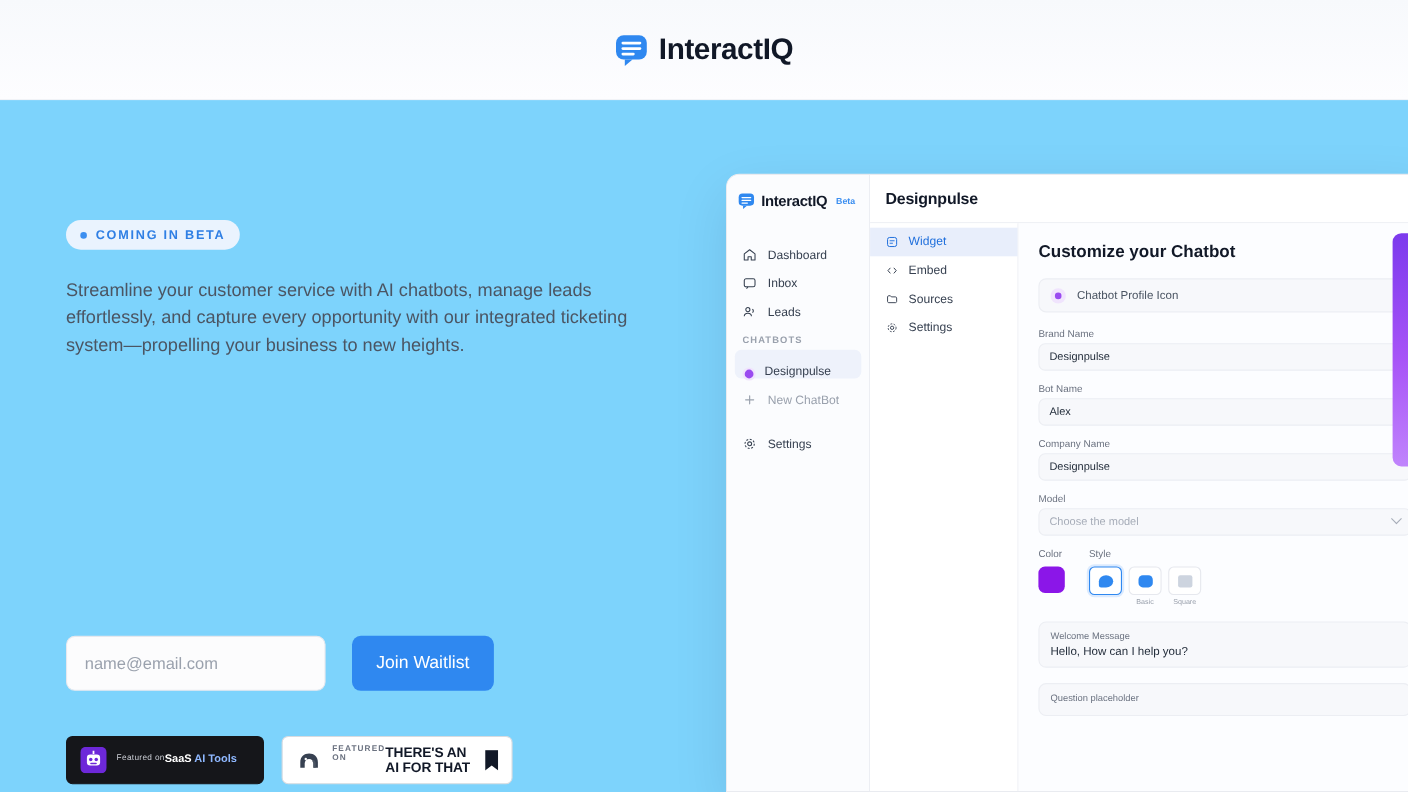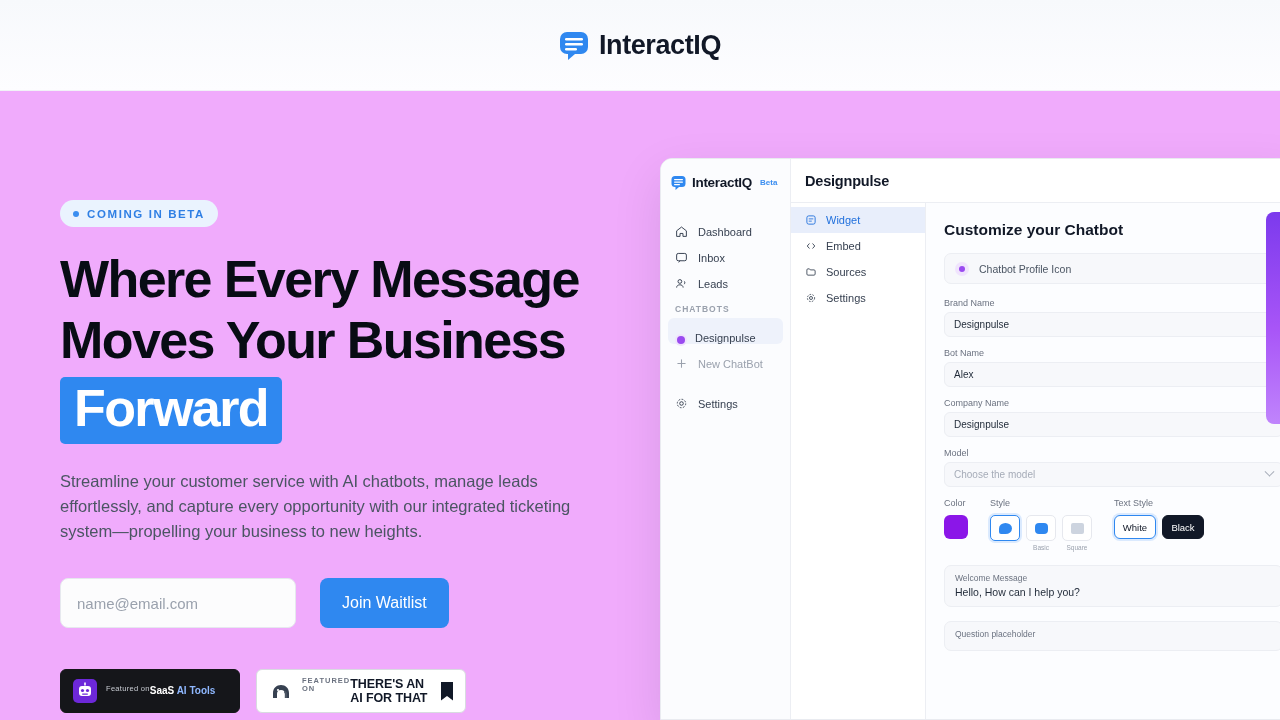--- a/index.html
+++ b/index.html
@@ -3,21 +3,21 @@
 <meta charset="utf-8">
 <style>
   * { box-sizing: border-box; margin: 0; padding: 0; }
   html, body {
     width: 1280px; height: 720px;
     overflow: hidden;
     font-family: "Liberation Sans", sans-serif;
     background: #ffffff;
     color: #0b1220;
   }
-  .page { position: relative; width: 1280px; height: 720px; background: #f0abfc; }
+  .page { position: relative; width: 1280px; height: 720px; background: #7dd3fc; }
 
   
   .page:before {
     content: "";
     position: absolute; left: 0; top: 0; width: 1280px; height: 90px;
     background: linear-gradient(180deg, #f7f9fc 0%, #fdfdff 100%);
   }
 
   
   .header {
@@ -240,25 +240,20 @@
       <span class="brand-name">InteractIQ</span>
     </div>
   </div>
 
   <div class="hero">
     <div class="pill">
       <span class="pill-dot"></span>
       <span>COMING IN BETA</span>
     </div>
 
-    <h1 class="headline">
-      <span>Where Every Message</span><br>
-      <span>Moves Your Business</span><br>
-      <span class="hl">Forward</span>
-    </h1>
 
     <p class="subhead">Streamline your customer service with AI chatbots, manage leads effortlessly, and capture every opportunity with our integrated ticketing system—propelling your business to new heights.</p>
   </div>
 
   <div class="cta">
     <input class="email-input" type="text" placeholder="name@email.com" style="">
     <button class="join-btn">Join Waitlist</button>
   </div>
 
   <div class="badges">
@@ -466,27 +461,20 @@
             </div>
             <div>
               <div class="style-card">
                 <span class="sc-bubble sq"></span>
               </div>
               <div class="style-cap">Square</div>
             </div>
           </div>
         </div>
 
-        <div>
-          <div class="opt-col-label">Text Style</div>
-          <div class="textstyle-wrap">
-            <div class="ts-btn ts-white">White</div>
-            <div class="ts-btn ts-black">Black</div>
-          </div>
-        </div>
       </div>
 
       <div class="msg-card">
         <div class="msg-label">Welcome Message</div>
         <div class="msg-value">Hello, How can I help you?</div>
       </div>
 
       <div class="msg-card">
         <div class="msg-label">Question placeholder</div>
       </div>

